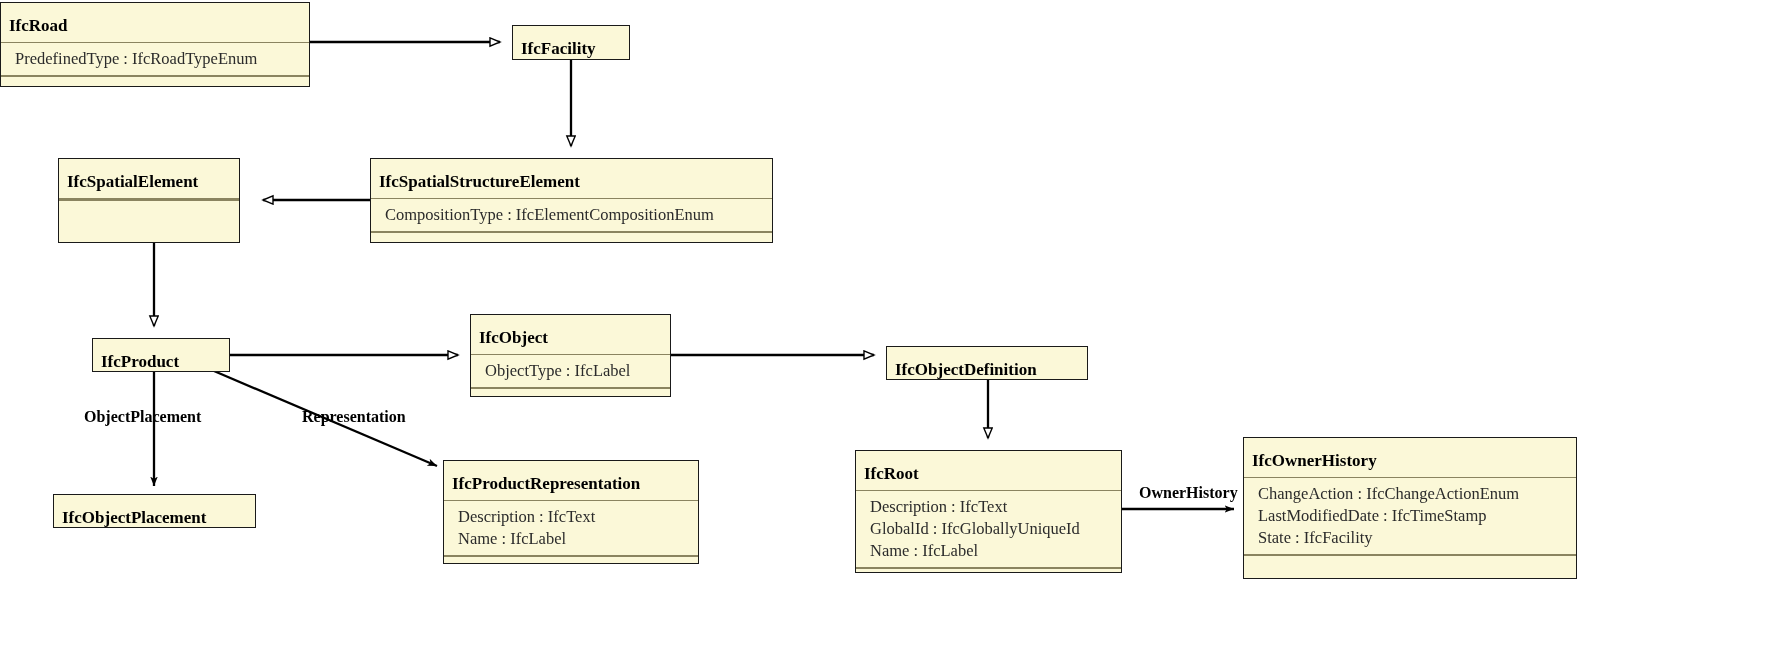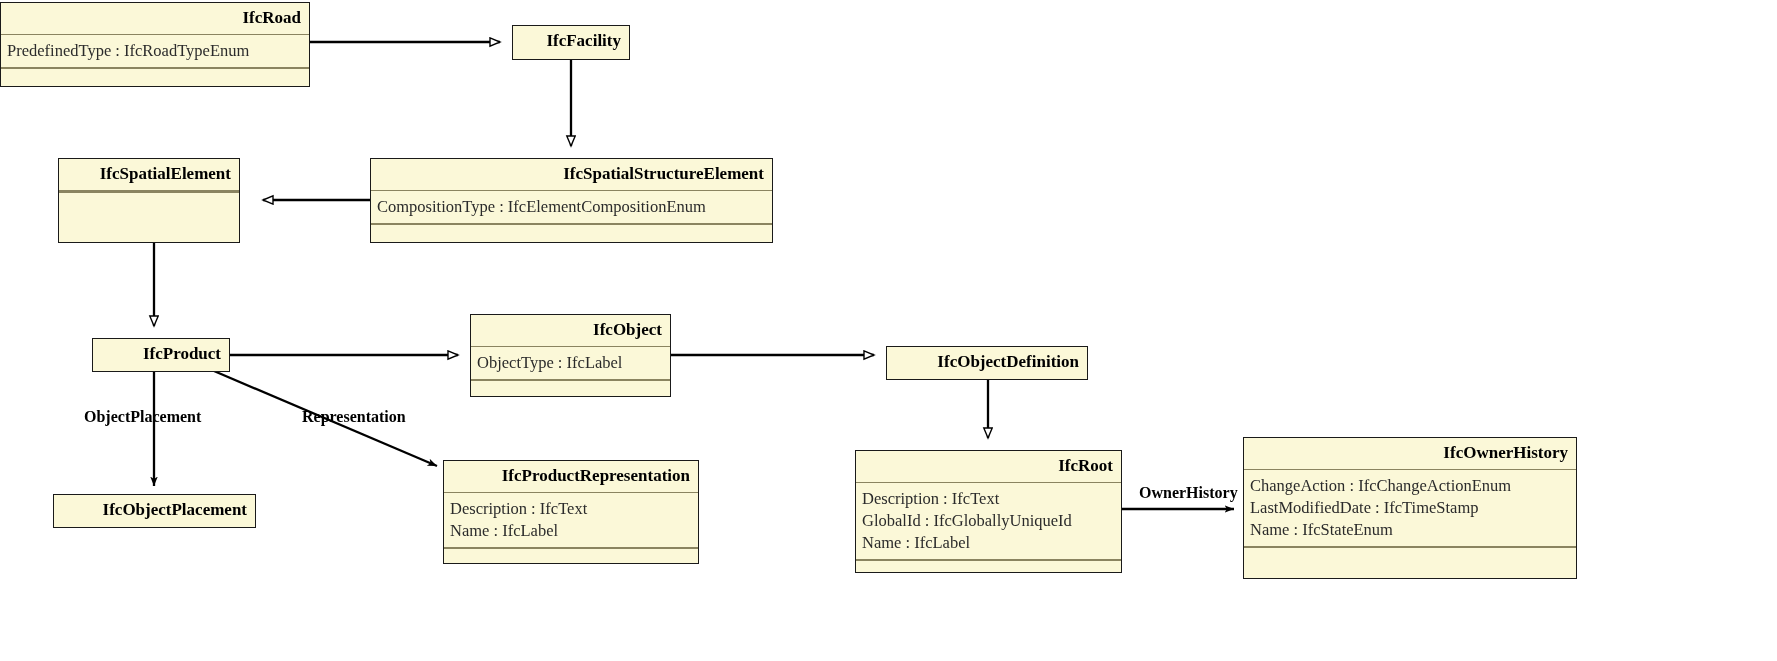--- a/index.html
+++ b/index.html
@@ -17,33 +17,34 @@
   }
   .uml-class {
     position: absolute;
     background: #fbf8d8;
     border: 1.6px solid #1a1a1a;
     box-sizing: border-box;
   }
   .uml-name {
     font-weight: bold;
     font-size: 17px;
-    text-align: right;
+    text-align: left;
     color: #000000;
     padding: 6px 8px 6px 8px;
     line-height: 1.1;
     white-space: nowrap;
+    margin-top: 8px;
   }
   .uml-divider {
     height: 1.6px;
     background: #8a8460;
     width: 100%;
   }
   .uml-attrs {
-    padding: 5px 10px 5px 6px;
+    padding: 5px 10px 5px 14px;
     font-size: 16.5px;
     color: #2b2b2b;
     line-height: 1.33;
   }
   .uml-attr {
     white-space: nowrap;
   }
   .uml-ops {
     min-height: 16px;
   }
@@ -182,21 +183,21 @@
     <div class="uml-divider"></div>
     <div class="uml-attrs uml-ops"></div>
   </div>
 
   <div class="uml-class" style="left:1243px; top:437px; width:334px; height:142px;">
     <div class="uml-name">IfcOwnerHistory</div>
     <div class="uml-divider"></div>
     <div class="uml-attrs">
       <div class="uml-attr">ChangeAction : IfcChangeActionEnum</div>
       <div class="uml-attr">LastModifiedDate : IfcTimeStamp</div>
-      <div class="uml-attr">Name : IfcStateEnum</div>
+      <div class="uml-attr">State : IfcFacility</div>
     </div>
     <div class="uml-divider"></div>
     <div class="uml-attrs uml-ops"></div>
   </div>
 
   <div class="uml-class" style="left:53px; top:494px; width:203px; height:34px;">
     <div class="uml-name">IfcObjectPlacement</div>
   </div>
 
   <div class="uml-class" style="left:443px; top:460px; width:256px; height:104px;">

